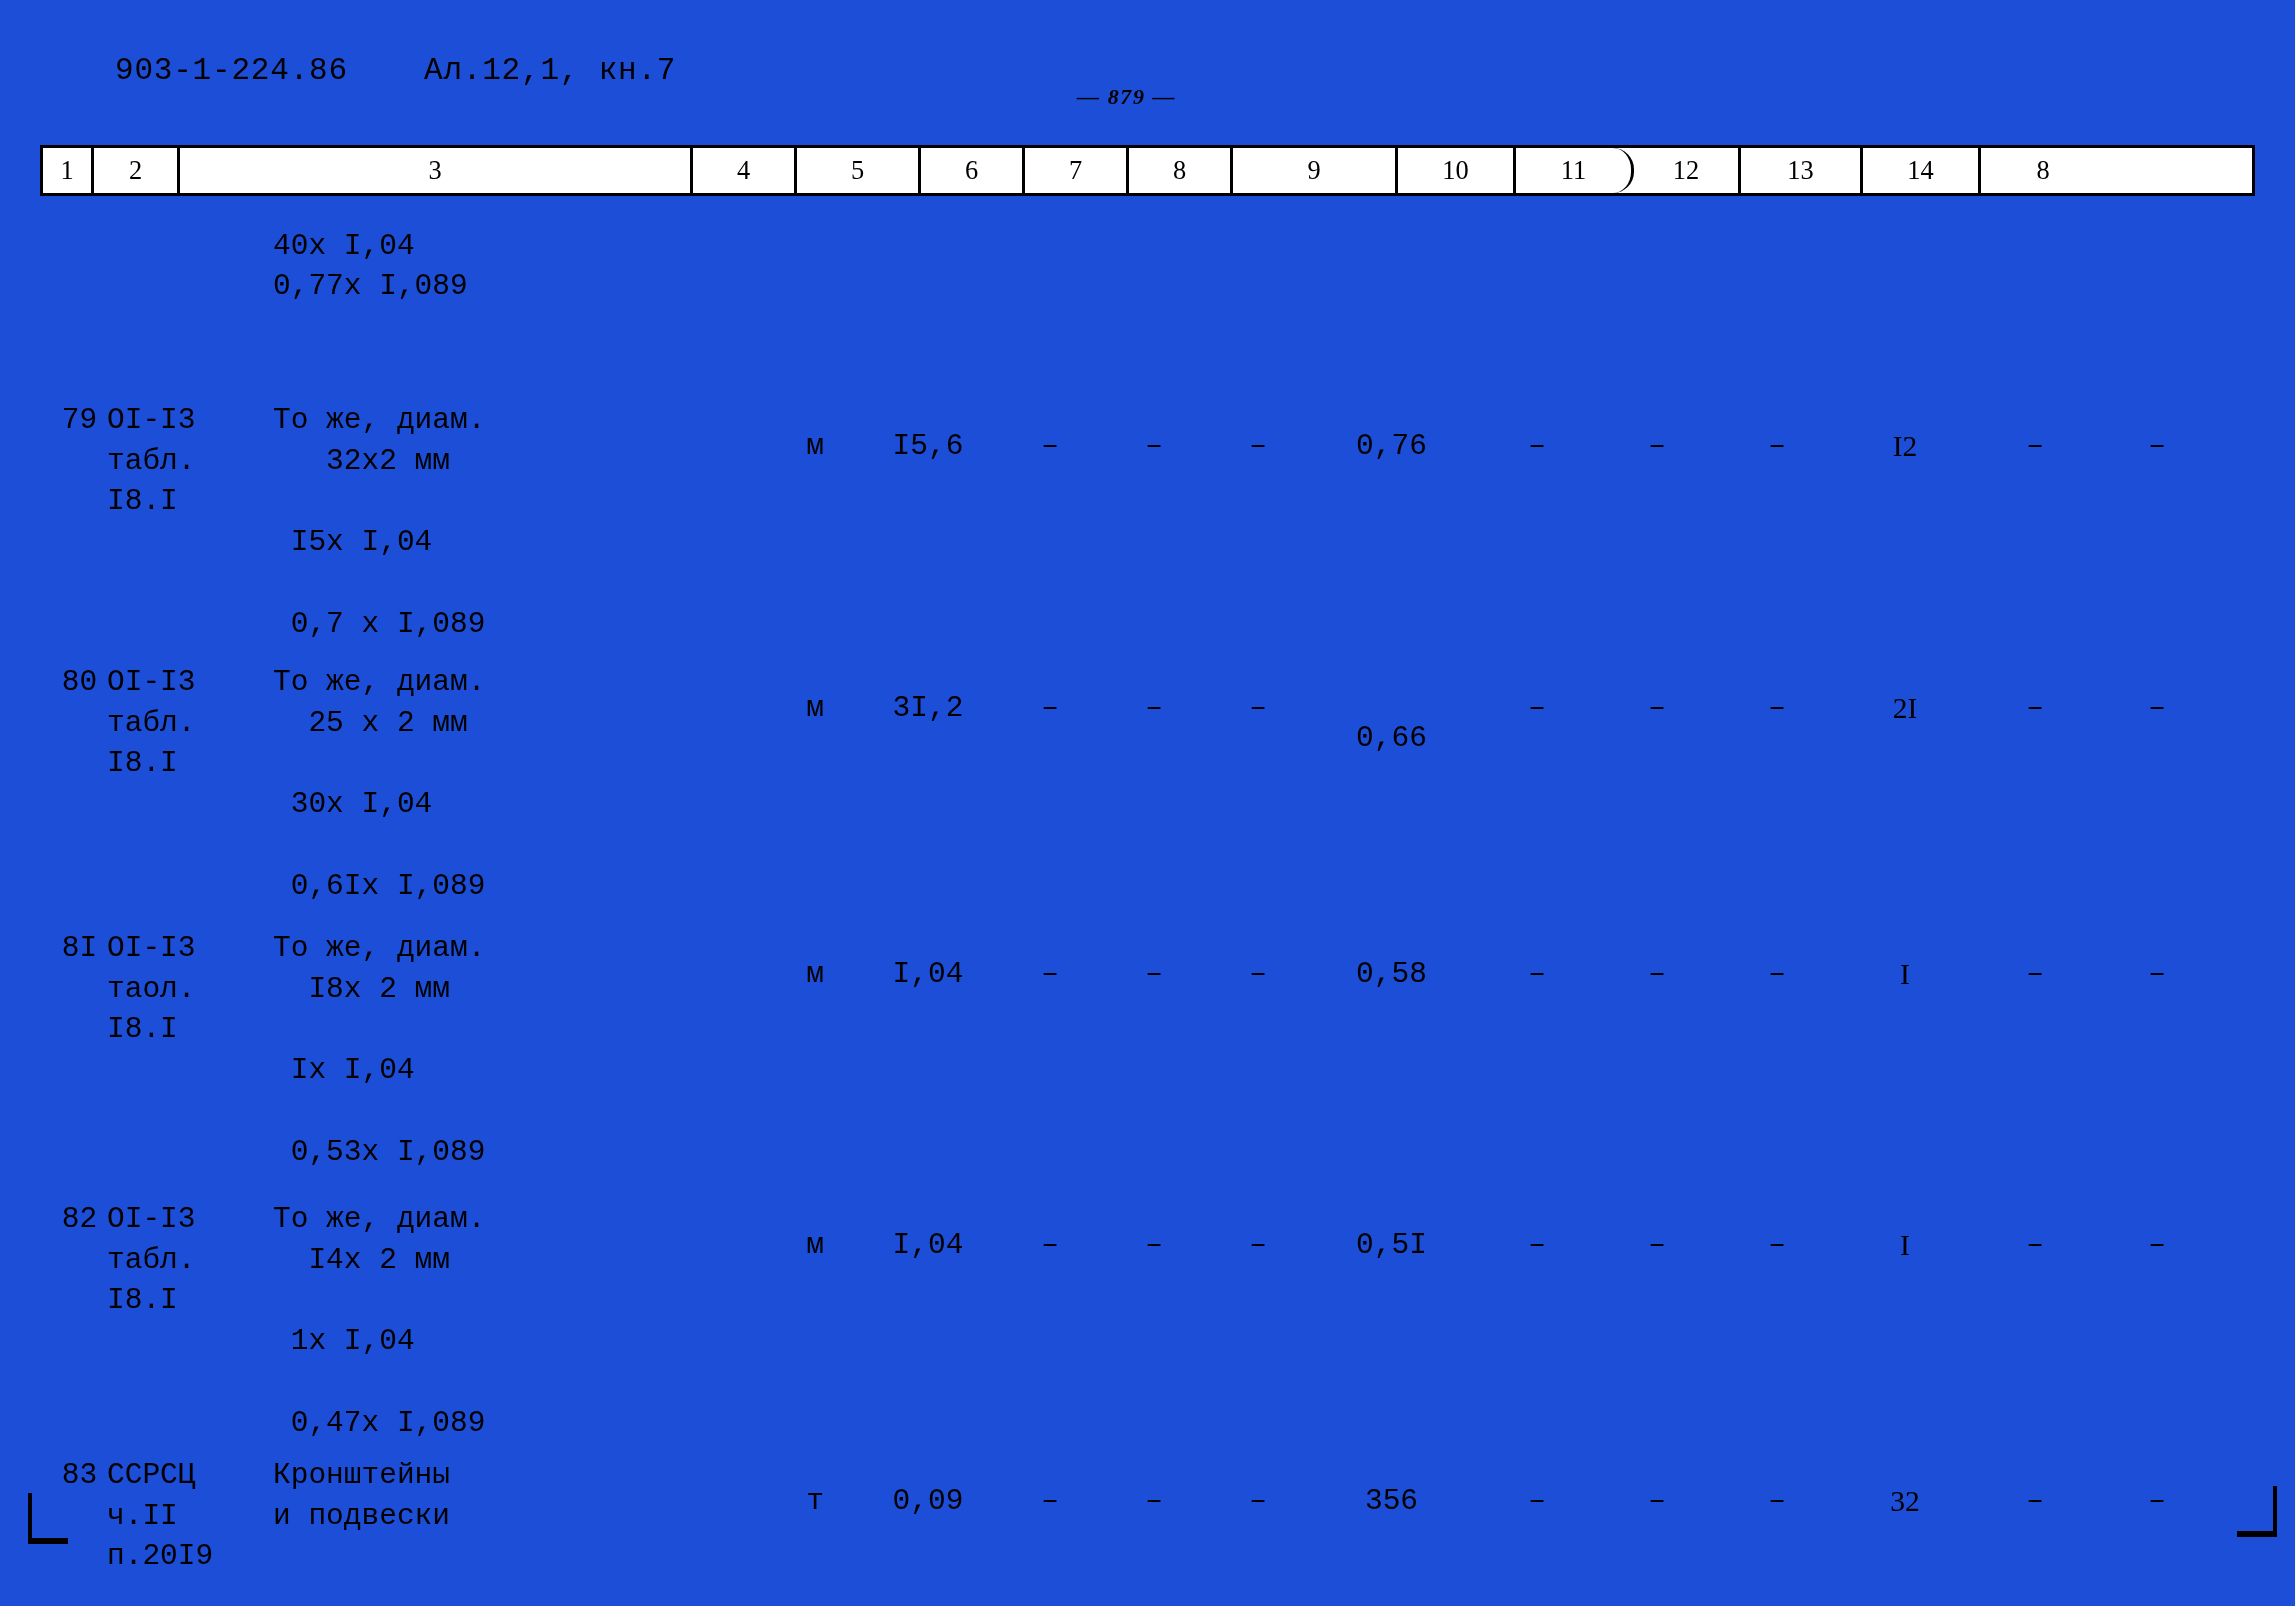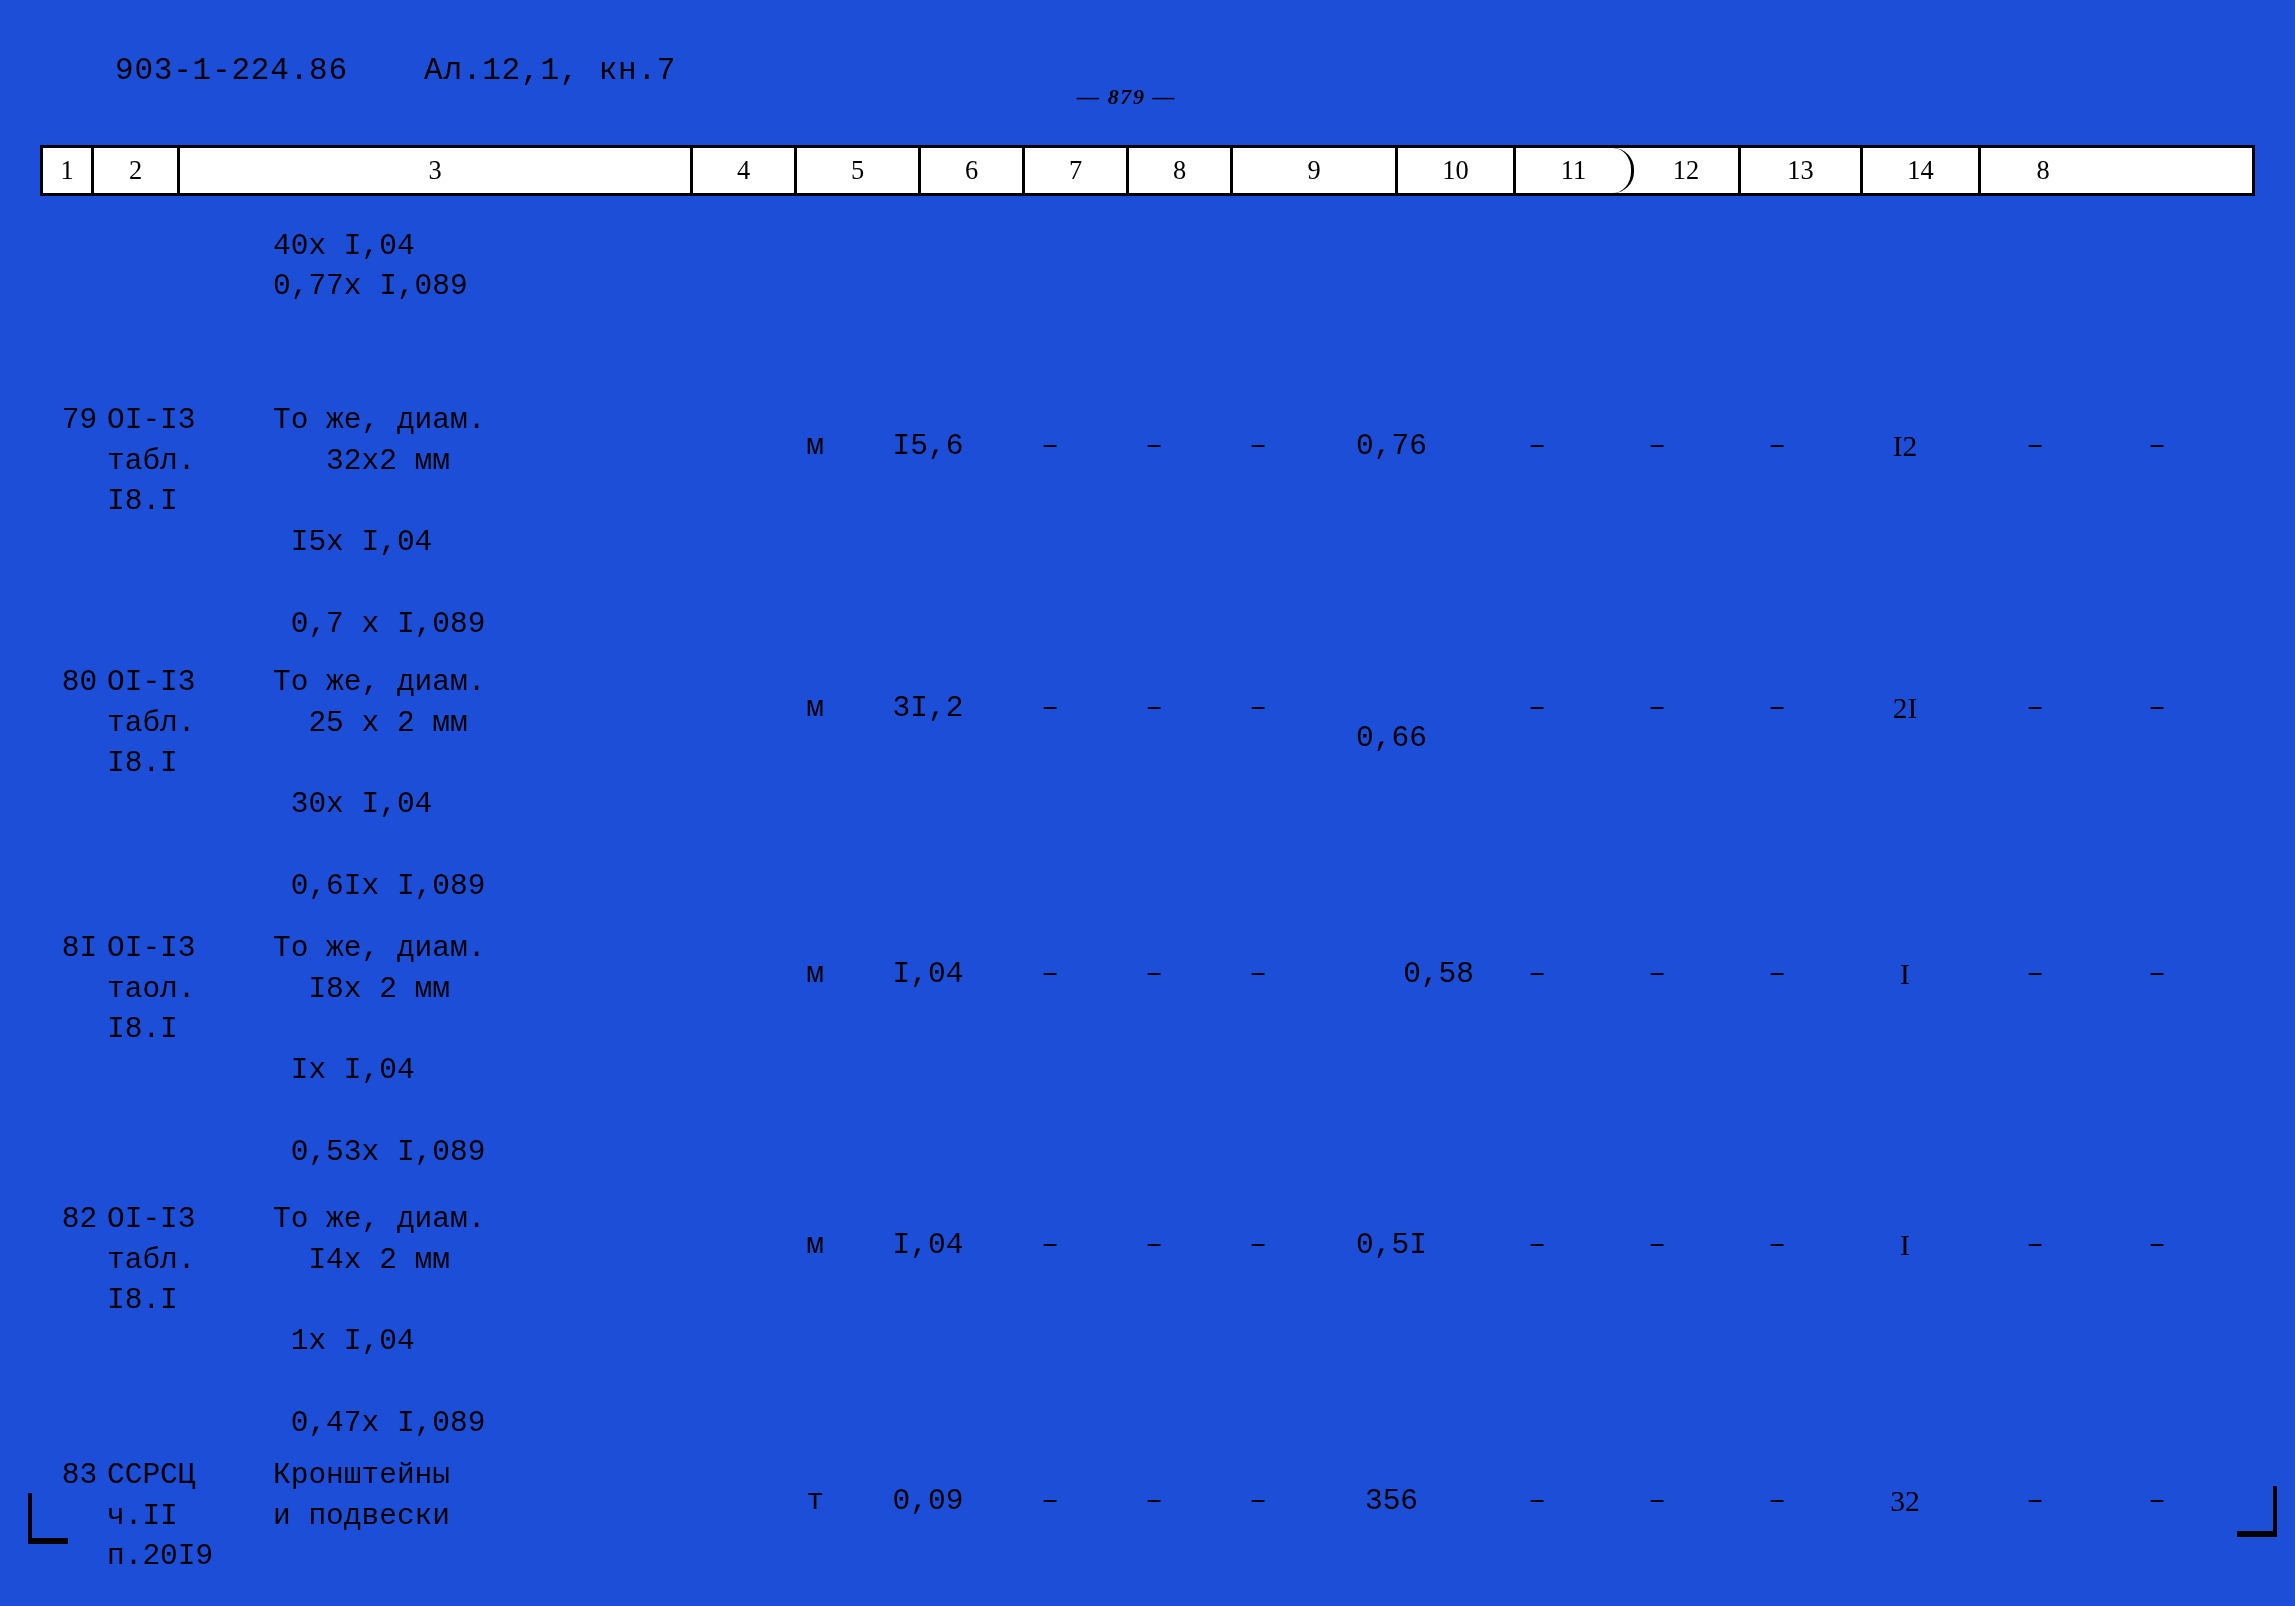--- a/index.html
+++ b/index.html
@@ -239,21 +239,21 @@
   I8х 2 мм
 
  Iх I,04
 
  0,53х I,089</div>
         <div class="cell c-unit" style="top: 26.4px;">м</div>
         <div class="cell c-c5" style="top: 26.4px;">I,04</div>
         <div class="cell c-c6" style="top: 26.4px;">–</div>
         <div class="cell c-c7" style="top: 26.4px;">–</div>
         <div class="cell c-c8" style="top: 26.4px;">–</div>
-        <div class="cell c-c9" style="top: 26.4px; text-align: right;">0,58</div>
+        <div class="cell c-c9" style="top: 26.4px;">0,58</div>
         <div class="cell c-c10" style="top: 26.4px;">–</div>
         <div class="cell c-c11" style="top: 26.4px;">–</div>
         <div class="cell c-c12" style="top: 26.4px;">–</div>
         <div class="cell c-c13" style="top: 26.4px;">I</div>
         <div class="cell c-c14" style="top: 26.4px;">–</div>
         <div class="cell c-c15" style="top: 26.4px;">–</div>
       </div>
       <div class="row" style="position: absolute; left: 0px; top: 1003px; height: 233px; width: 2215px;">
         <div class="cell c-pos" style="top: 0px;">82</div>
         <div class="cell c-just" style="top: 0px;">ОI-I3

